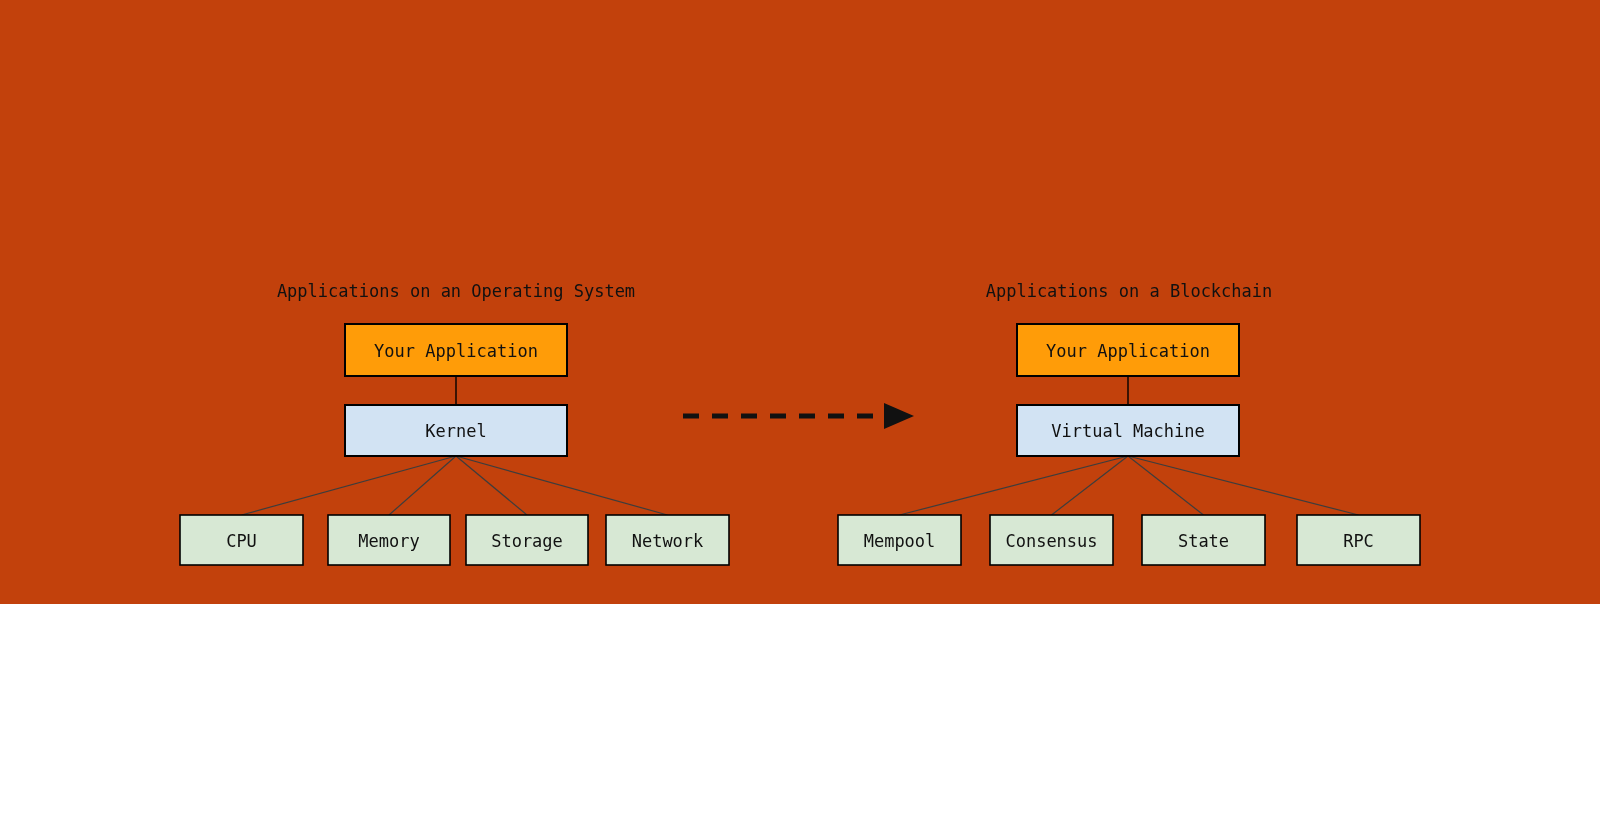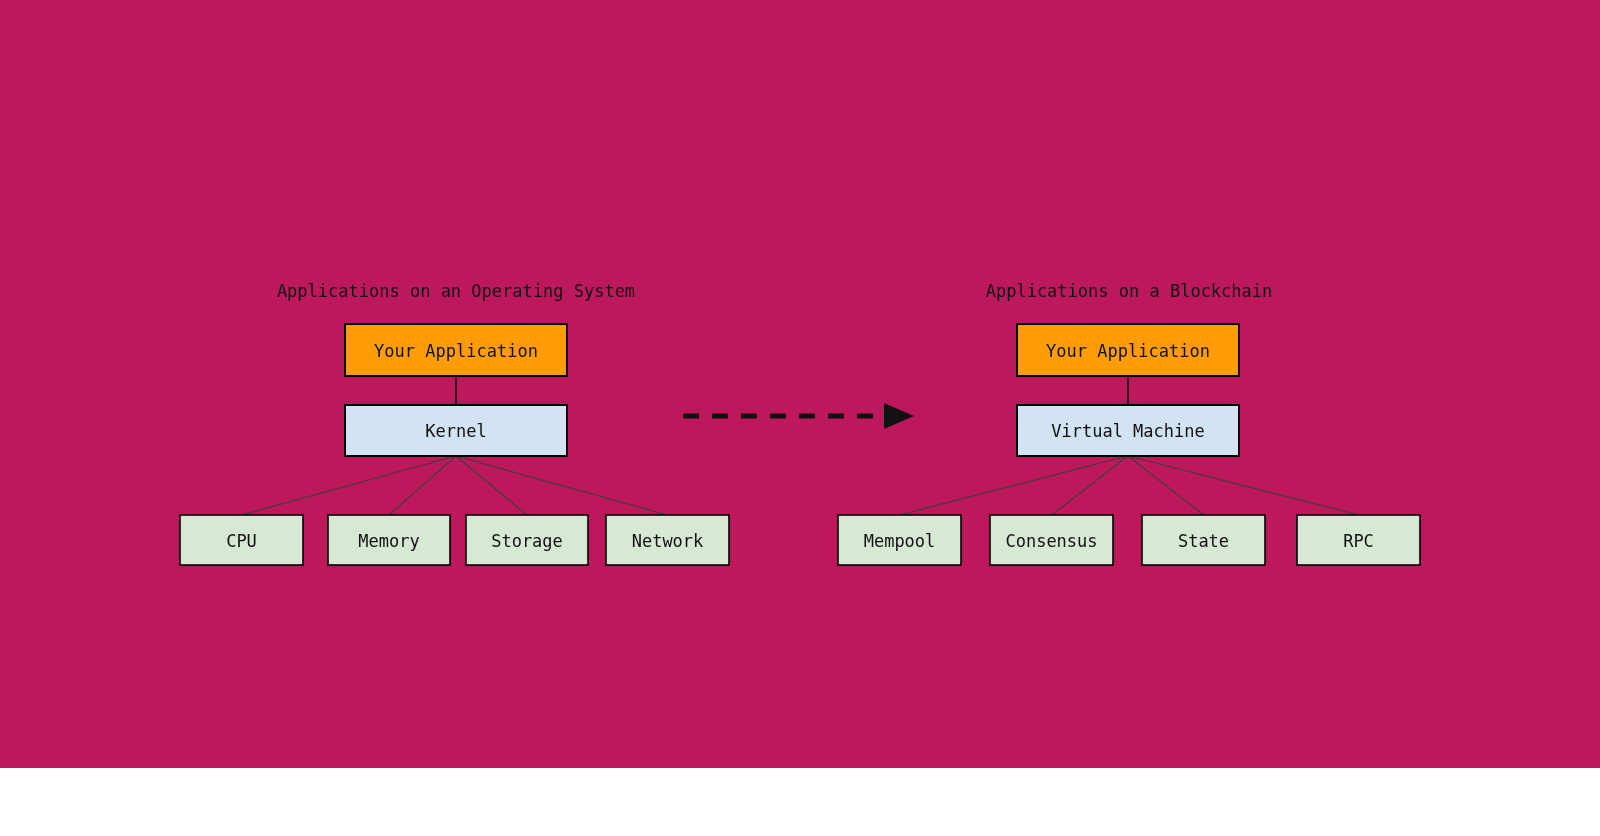--- a/index.html
+++ b/index.html
@@ -6,22 +6,22 @@
     margin: 0;
     padding: 0;
     background: #ffffff;
     width: 1600px;
     height: 836px;
     overflow: hidden;
   }
   .stage {
     position: relative;
     width: 1600px;
-    height: 768px;
-    background: #be185d;
+    height: 604px;
+    background: #c2410c;
   }
   svg text {
     font-family: "DejaVu Sans Mono", "Liberation Mono", monospace;
     font-size: 17px;
     fill: #111111;
   }
   .diagram-title {
     font-size: 17px;
   }
   .box-label {

